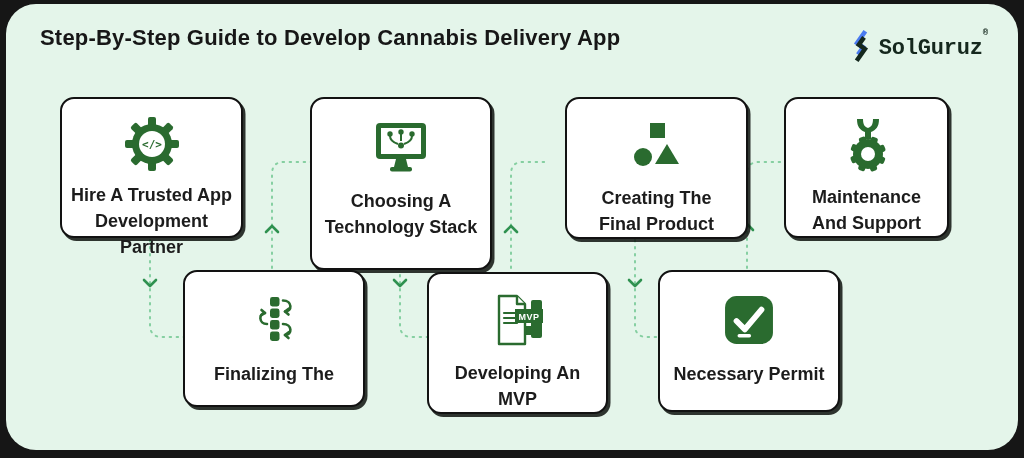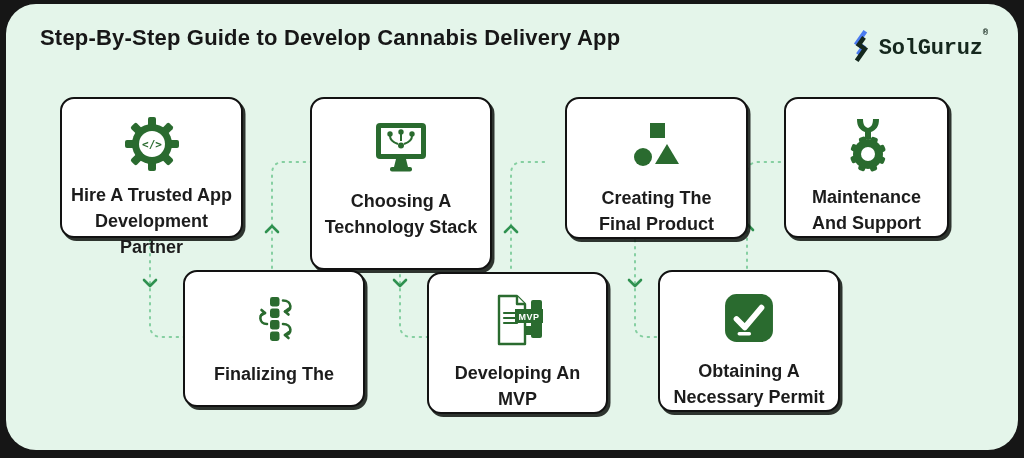--- a/index.html
+++ b/index.html
@@ -239,17 +239,16 @@
 
   <div class="card" style="left:658px;top:270px;width:182px;height:142px;">
     <div class="icon-wrap">
       <svg width="50" height="50" viewBox="0 0 48 48">
         <rect x="1" y="1" width="46" height="46" rx="11" fill="#2a6b2f"></rect>
         <path d="M12,25 L20,33 L36,14" fill="none" stroke="#ffffff" stroke-width="5.5" stroke-linecap="round" stroke-linejoin="round"></path>
         <rect x="13" y="37.5" width="13" height="3.2" rx="1.6" fill="#ffffff"></rect>
       </svg>
     </div>
     <div class="label">
-      <div>Obtaining A</div>
         <div>Necessary Permit</div>
     </div>
   </div>
 </div>
 
 </body></html>

